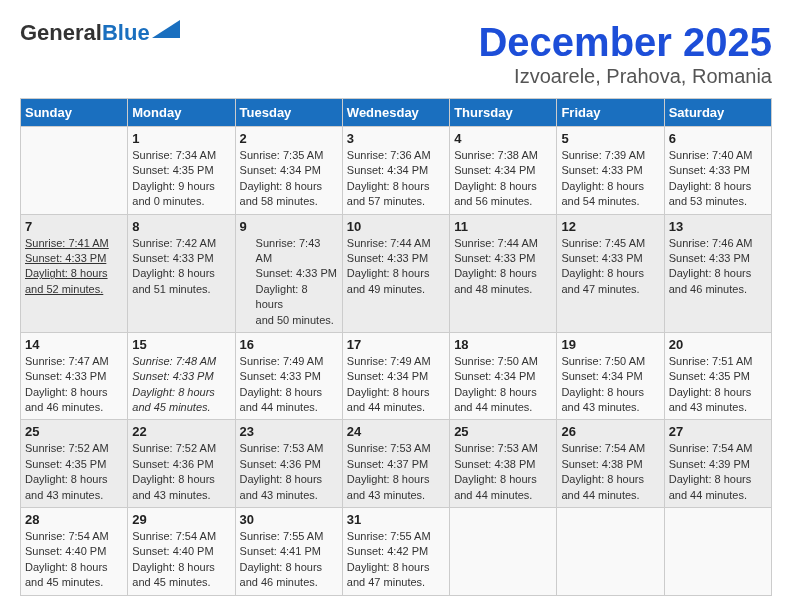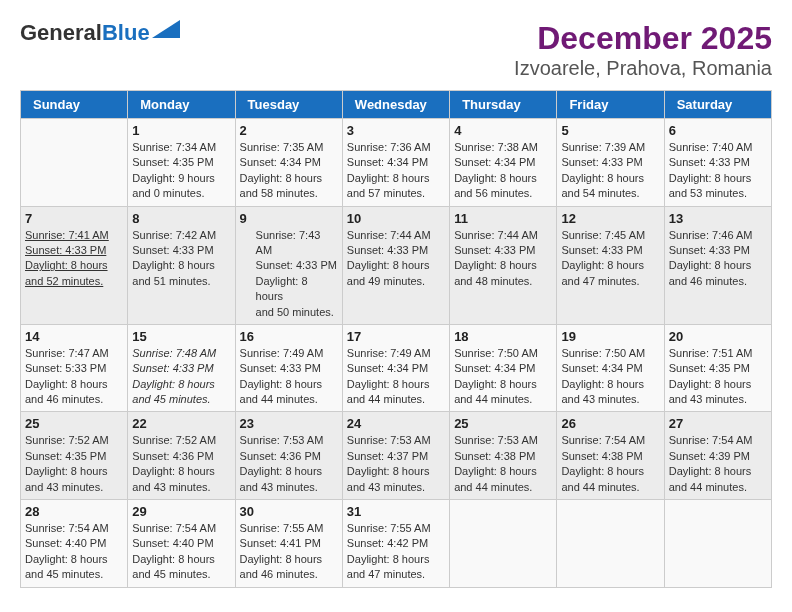--- a/index.html
+++ b/index.html
@@ -24,38 +24,38 @@
     .logo-text {
       font-size: 22px;
       font-weight: bold;
       color: #333;
     }
     .logo-text span.blue { color: #1a6fbf; }
     .title-block {
       text-align: right;
     }
     .title-block h1 {
-      font-size: 32px;
+      font-size: 40px;
       font-weight: bold;
-      color: #701a75;
+      color: #1d4ed8;
     }
     .title-block h2 {
       font-size: 20px;
       font-weight: normal;
       color: #555;
     }
     table {
       width: 100%;
       border-collapse: collapse;
       font-size: 11px;
     }
     thead tr th {
       background-color: #1a6fbf;
       color: #fff;
-      padding: 6px 12px;
+      padding: 6px 4px;
       text-align: left;
       font-size: 13px;
       font-weight: bold;
       border: 1px solid #ccc;
     }
     tbody tr td {
       border: 1px solid #ccc;
       vertical-align: top;
       padding: 4px;
       min-height: 80px;
@@ -205,21 +205,21 @@
           <div class="day-info" style="white-space: pre-line;">Sunrise: 7:46 AM
 Sunset: 4:33 PM
 Daylight: 8 hours
 and 46 minutes.</div>
         </td>
       </tr>
       <tr>
         <td>
           <div class="day-num">14</div>
           <div class="day-info" style="white-space: pre-line;">Sunrise: 7:47 AM
-Sunset: 5:33 PM
+Sunset: 4:33 PM
 Daylight: 8 hours
 and 46 minutes.</div>
         </td>
         <td>
           <div class="day-num">15</div>
           <div class="day-info" style="white-space: pre-line; font-style: italic;">Sunrise: 7:48 AM
 Sunset: 4:33 PM
 Daylight: 8 hours
 and 45 minutes.</div>
         </td>

